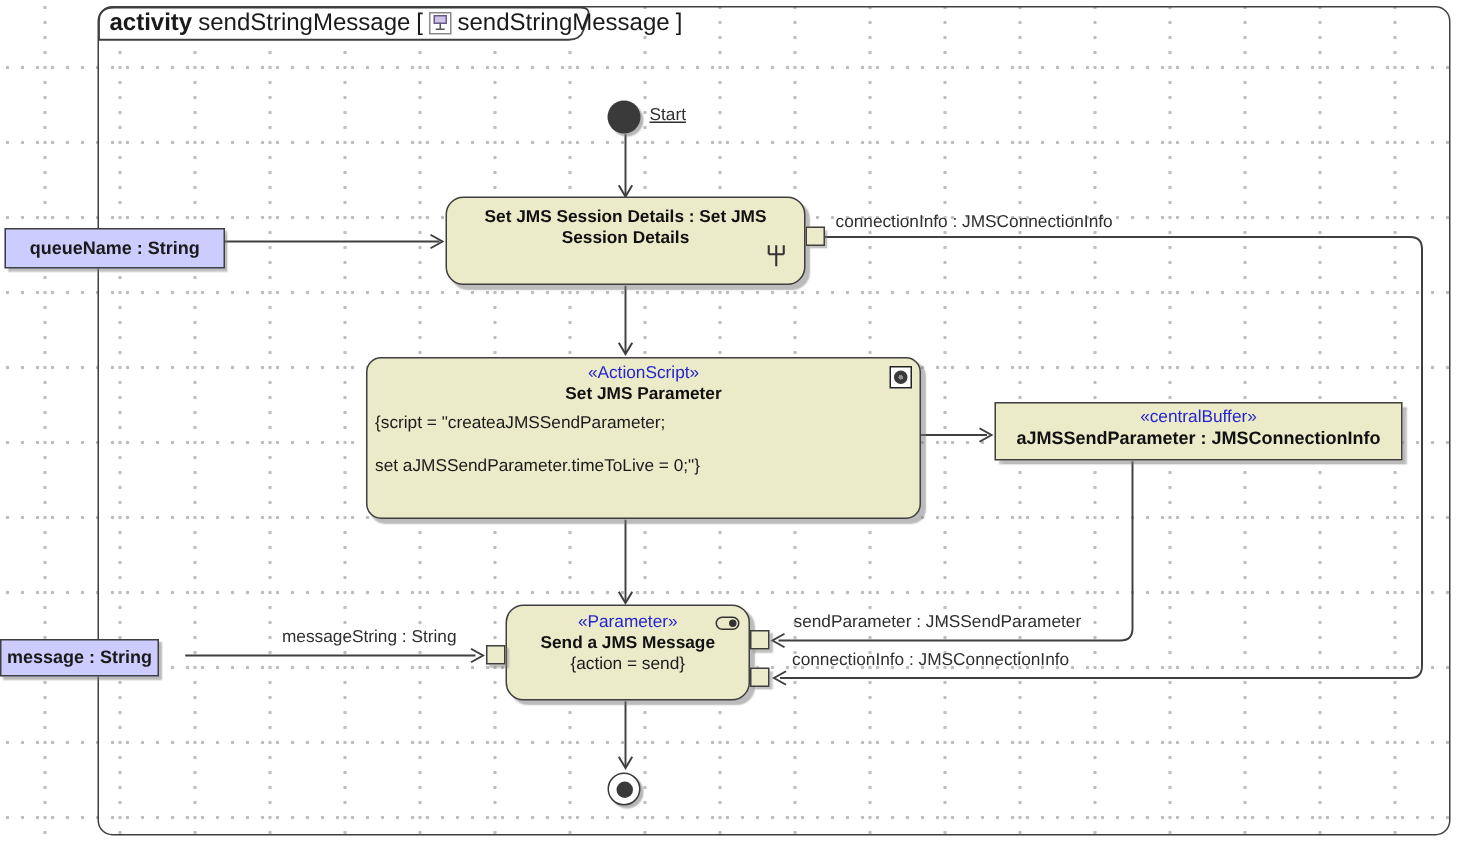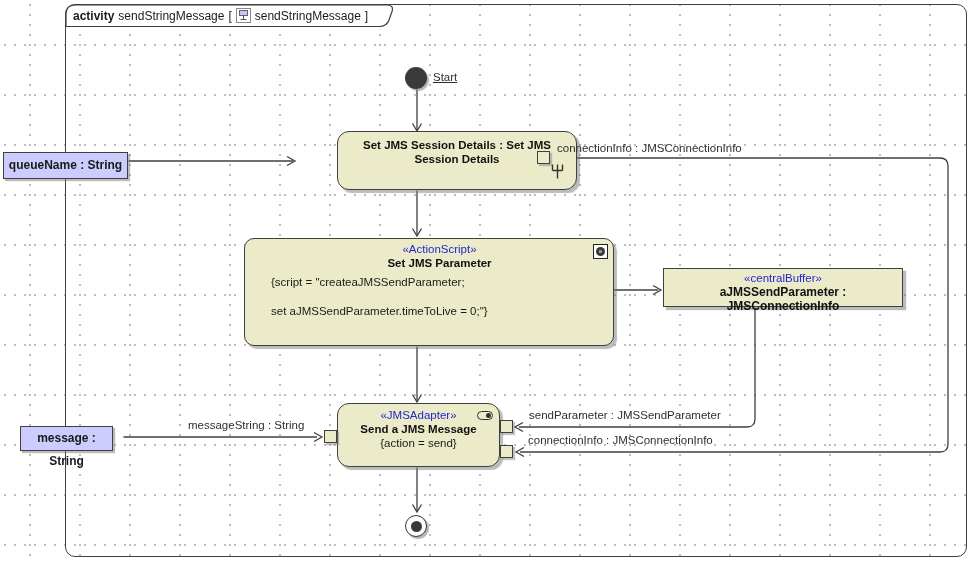--- a/index.html
+++ b/index.html
@@ -13,41 +13,41 @@
     background-size:10px 50px, 50px 10px;
     background-position:0 20px, 5px 0;
   }
   
   .frame{
     position:absolute; left:65px; top:4px; width:900px; height:551px;
     border:1px solid #3f3f3f; border-radius:10px; z-index:1;
   }
   .frame-header{
     position:absolute; left:73px; top:7px; height:17px; z-index:4;
-    display:flex; align-items:center; gap:4px; font-size:12px; white-space:nowrap;text-align:center;
+    display:flex; align-items:center; gap:4px; font-size:16px; white-space:nowrap;text-align:center;
   }
   .frame-header .kw{font-weight:bold;}
   .diagram-icon{
     display:inline-flex; align-items:center; justify-content:center;
     width:15px; height:15px; border:1px solid #8a8a8a; background:#fdfdfd; box-sizing:border-box;
   }
   
   svg.connectors{position:absolute; left:0; top:0; z-index:2;}
   .edge{stroke:#3f3f3f; stroke-width:1.3; fill:none;}
   .ah{stroke:#3f3f3f; stroke-width:1.3; fill:none;}
   .tab-shape{fill:#ffffff; stroke:#3f3f3f; stroke-width:1.2;}
   
   .node{
     position:absolute; z-index:3; box-sizing:border-box;
     background:#ebebca; border:1px solid #3f3f3f;
     box-shadow:3px 3px 1px rgba(120,120,120,0.5);
     text-align:center;
   }
   .rounded12{border-radius:12px;}
-  .rounded10{border-radius:10px;padding-left:21px;}
+  .rounded10{border-radius:10px;}
   .stereo{color:#2424cf; font-size:11.5px; line-height:14px;}
   .nname{font-weight:bold; font-size:11.5px; line-height:14px; color:#111;}
   .script{
     text-align:left; font-size:11.5px; line-height:14.5px; padding-left:5px; margin-top:5px;
   }
   .script div{min-height:14.5px; white-space:nowrap;}
   .constraint{font-size:11.5px; line-height:15px;}
   
   .pin{
     position:absolute; z-index:3; width:13px; height:13px; box-sizing:border-box;
@@ -140,21 +140,21 @@
         <path d="M6.5 6.5 V10.5 M3.5 10.5 H9.5" stroke="#555" stroke-width="1" fill="none"></path>
       </svg>
     </span>
     <span>sendStringMessage</span>
     <span>]</span>
   </div>
 
   <div class="initial"></div>
   <div class="elabel" style="left:433px; top:71px;text-decoration:underline;">Start</div>
 
-  <div class="node rounded12" style="left:297px; top:131px; width:240px; height:59px;margin-left:40px;">
+  <div class="node rounded12" style="left:297px; top:131px; width:240px; height:59px;">
     <div class="nname" style="padding:6px 10px 0 10px;">Set JMS Session Details : Set JMS Session Details</div>
     <span class="rake">
       <svg width="13" height="17" viewBox="0 0 13 17">
         <path d="M1.5 7.5 H11.5 M1.5 7.5 V1.5 M6.5 7.5 V1.5 M11.5 7.5 V1.5 M6.5 7.5 V15.5" stroke="#333" stroke-width="1.4" fill="none"></path>
       </svg>
     </span>
   </div>
 
   <div class="pin" style="left:537px; top:151px;"></div>
   <div class="elabel" style="left:557px; top:142px;">connectionInfo : JMSConnectionInfo</div>
@@ -165,42 +165,42 @@
     <div class="script">
       <div>{script = "createaJMSSendParameter;</div>
       <div></div>
       <div>set aJMSSendParameter.timeToLive = 0;"}</div>
     </div>
     <span class="gear-box">
         <span class="gear-dot"></span>
       </span>
   </div>
 
-  <div class="node" style="left:663px; top:268px; width:240px; height:39px;">
+  <div class="node" style="left:663px; top:268px; width:272px; height:39px;">
     <div class="stereo" style="padding-top:2px;">«centralBuffer»</div>
     <div class="nname" style="font-size:12px;">aJMSSendParameter : JMSConnectionInfo</div>
   </div>
 
   <div class="node rounded12" style="left:337px; top:403px; width:163px; height:64px;">
-    <div class="stereo" style="padding-top:4px;">«JMSAdapter»</div>
+    <div class="stereo" style="padding-top:4px;">«Parameter»</div>
     <div class="nname">Send a JMS Message</div>
     <div class="constraint">{action = send}</div>
     <span class="adapter-icon">
         <span class="adapter-dot"></span>
       </span>
   </div>
 
   <div class="pin" style="left:324px; top:430px;"></div>
   <div class="pin" style="left:500px; top:420px;"></div>
   <div class="pin" style="left:500px; top:445px;"></div>
 
   <div class="elabel" style="left:529px; top:409px;">sendParameter : JMSSendParameter</div>
   <div class="elabel" style="left:528px; top:434px;">connectionInfo : JMSConnectionInfo</div>
   <div class="elabel" style="left:188px; top:419px;">messageString : String</div>
 
-  <div class="param" style="left:3px; top:152px; width:125px; height:27px; line-height:25px;">queueName : String</div>
-  <div class="param" style="left:20px; top:426px; width:93px; height:25px; line-height:23px;">message : String</div>
+  <div class="param" style="left:3px; top:152px; width:147px; height:27px; line-height:25px;">queueName : String</div>
+  <div class="param" style="left:0; top:426px; width:106px; height:25px; line-height:23px;">message : String</div>
 
   <div class="final">
     <span class="final-dot"></span>
   </div>
 
 </div>
 
 </body></html>

